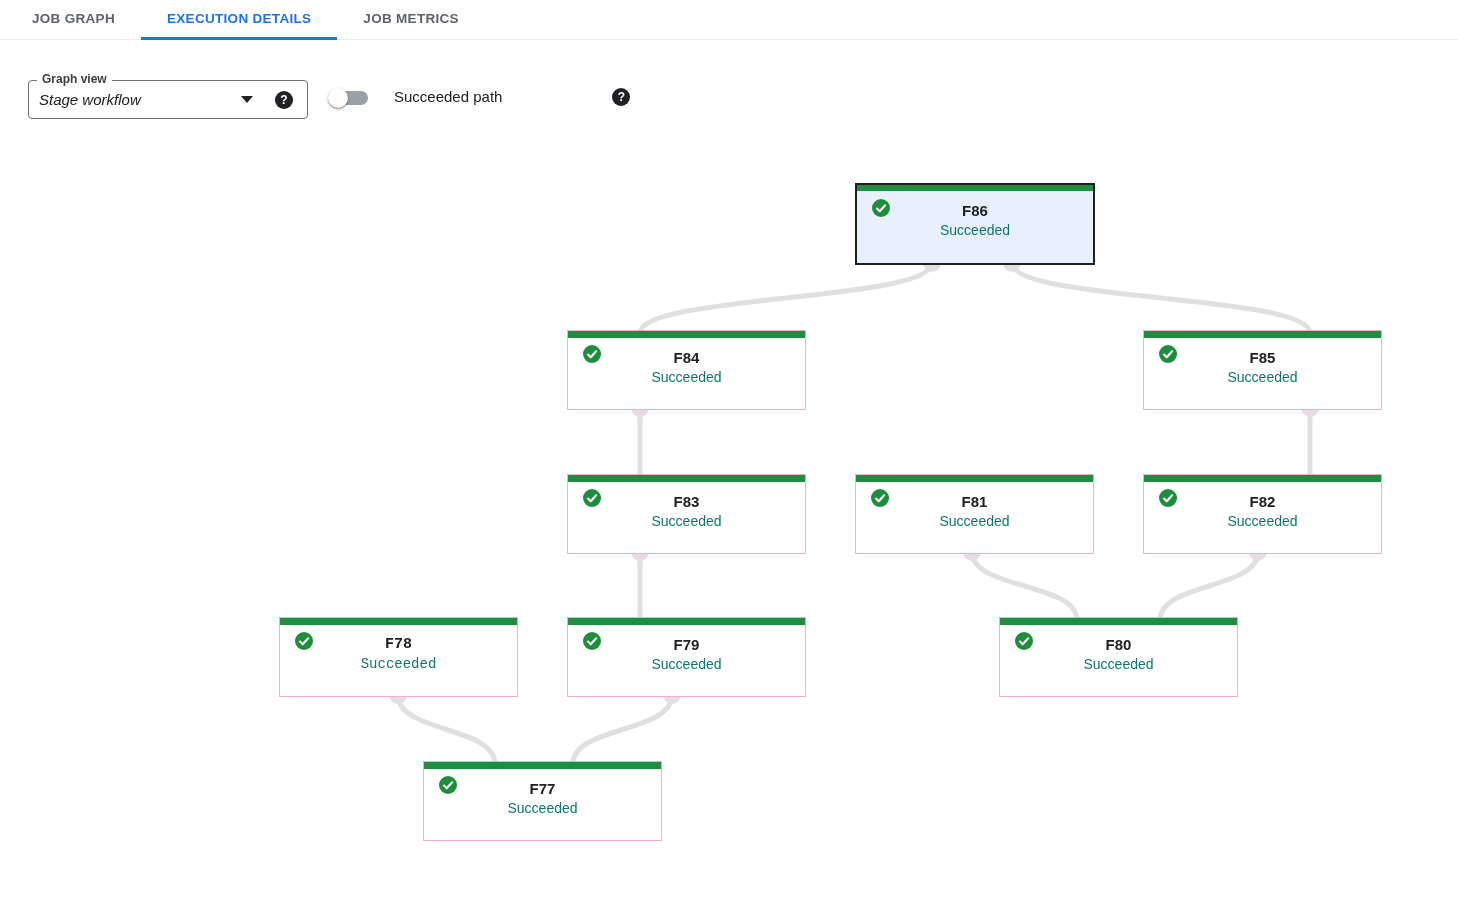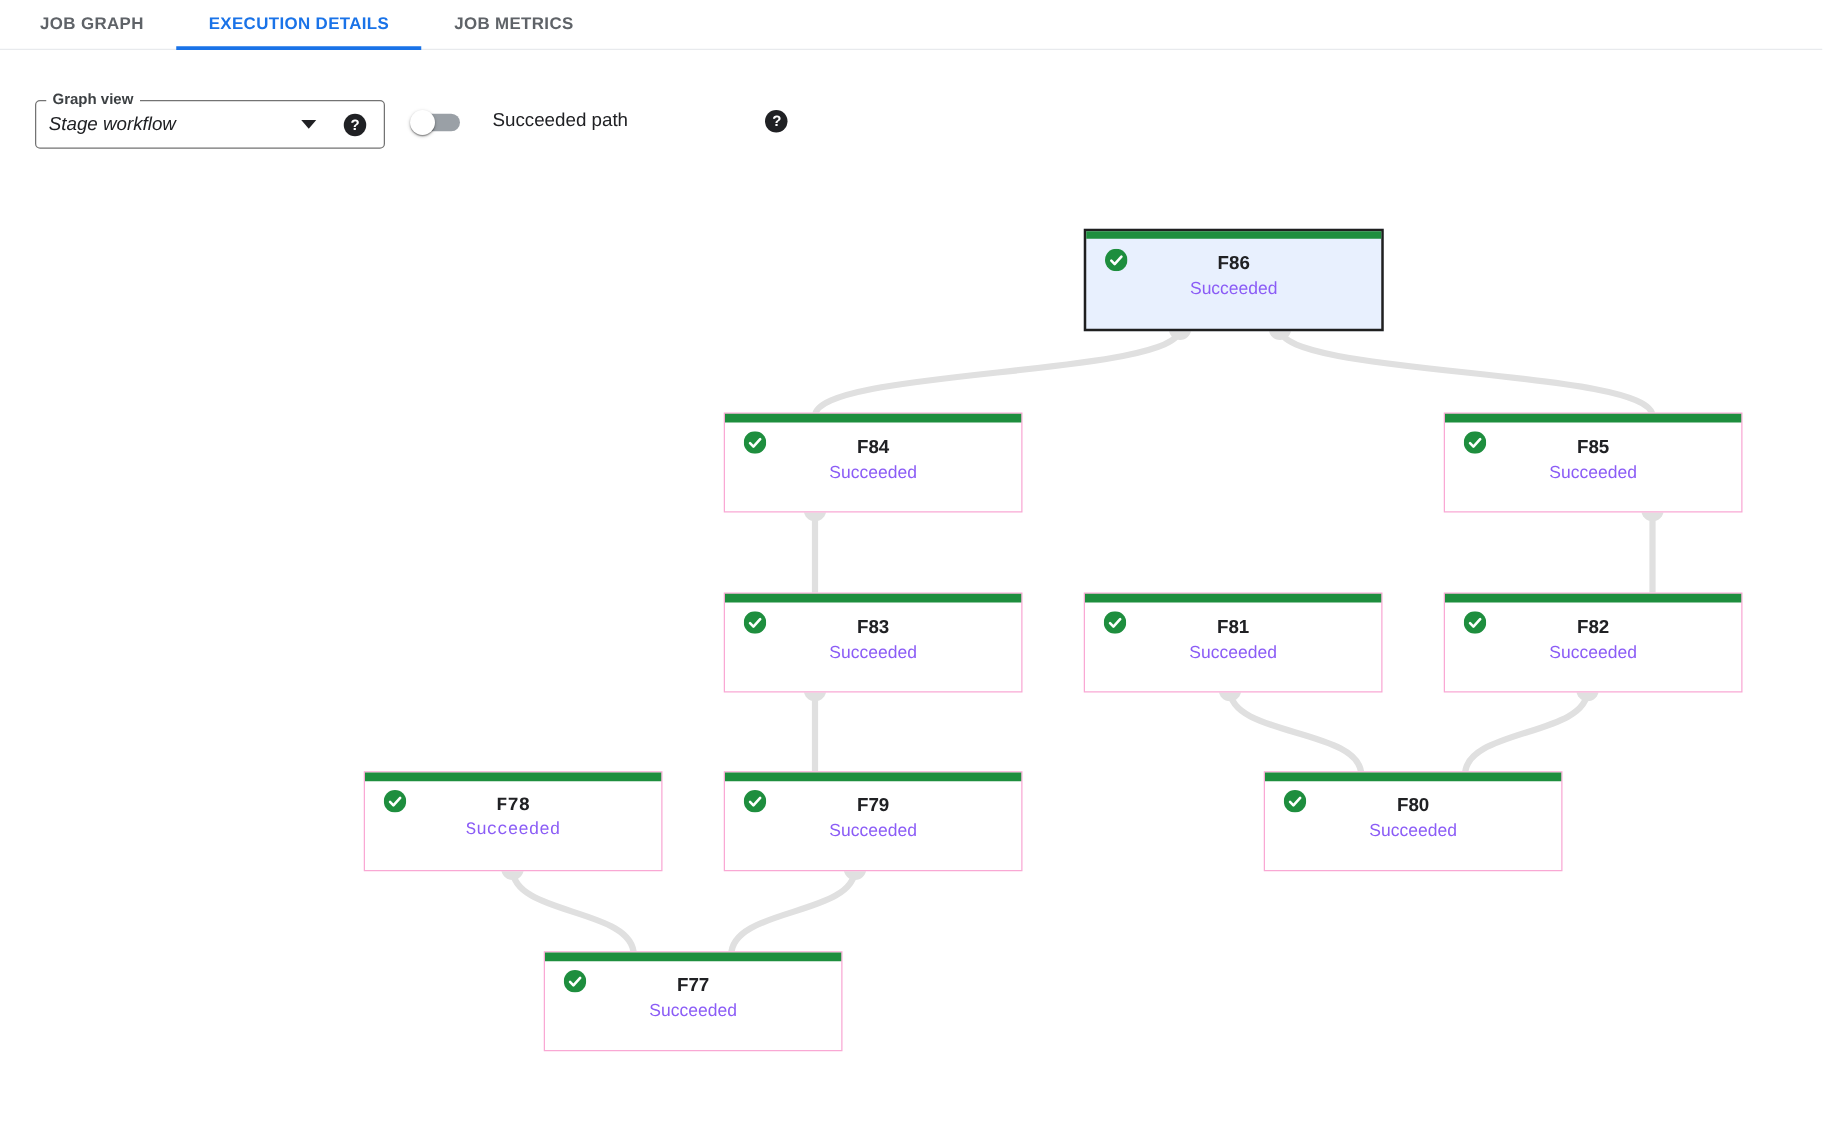--- a/index.html
+++ b/index.html
@@ -35,34 +35,34 @@
                 align-items:center; z-index:4; }
   .switch { position:relative; width:37px; height:14px; border-radius:7px;
             background:#9aa0a6; margin-top:4px; cursor:pointer; flex:none; }
   .switch .knob { position:absolute; left:-3px; top:-3px; width:20px; height:20px;
                   border-radius:50%; background:#fff;
                   box-shadow:0 1px 1px rgba(0,0,0,.35), 0 1px 3px rgba(0,0,0,.25); }
   .toggle-label { margin-left:26px; font-size:15px; color:#202124; }
   .toggle-row .help-dot { margin-left:110px; margin-top:2px; }
 
   
-  .canvas { position:absolute; top:41px; left:12px; width:1432px; height:866px; }
+  .canvas { position:absolute; top:41px; left:0; width:1432px; height:866px; }
   .edges { position:absolute; top:-41px; left:0; z-index:0; }
   .edges path { stroke:#e0e0e0; stroke-width:5; fill:none; }
   .edges circle { fill:#e0e0e0; }
 
   .node { position:absolute; background:#fff; border:1px solid #f9a8d4;
           z-index:2; cursor:pointer; text-align:center; }
   .node .node-bar { height:7px; width:100%; background:#1e8e3e; }
   .node .node-check { position:absolute; left:15px; top:14px; width:18px;
                       height:18px; }
   .node .node-check svg { display:block; width:18px; height:18px; }
   .node .node-title { margin-top:11px; font-size:15px; font-weight:700;
                       color:#202124; }
-  .node .node-status { margin-top:3px; font-size:14px; color:#8b5cf6; }
+  .node .node-status { margin-top:3px; font-size:14px; color:#0f766e; }
   .node.selected { background:#e8f0fe; border:2px solid #1f1f1f; }
   .node.selected .node-bar { height:6px; }
 </style>
 </head>
 <body>
 
 <div class="stage">
 
   <div class="tabbar">
     <div class="tab">JOB GRAPH</div>

